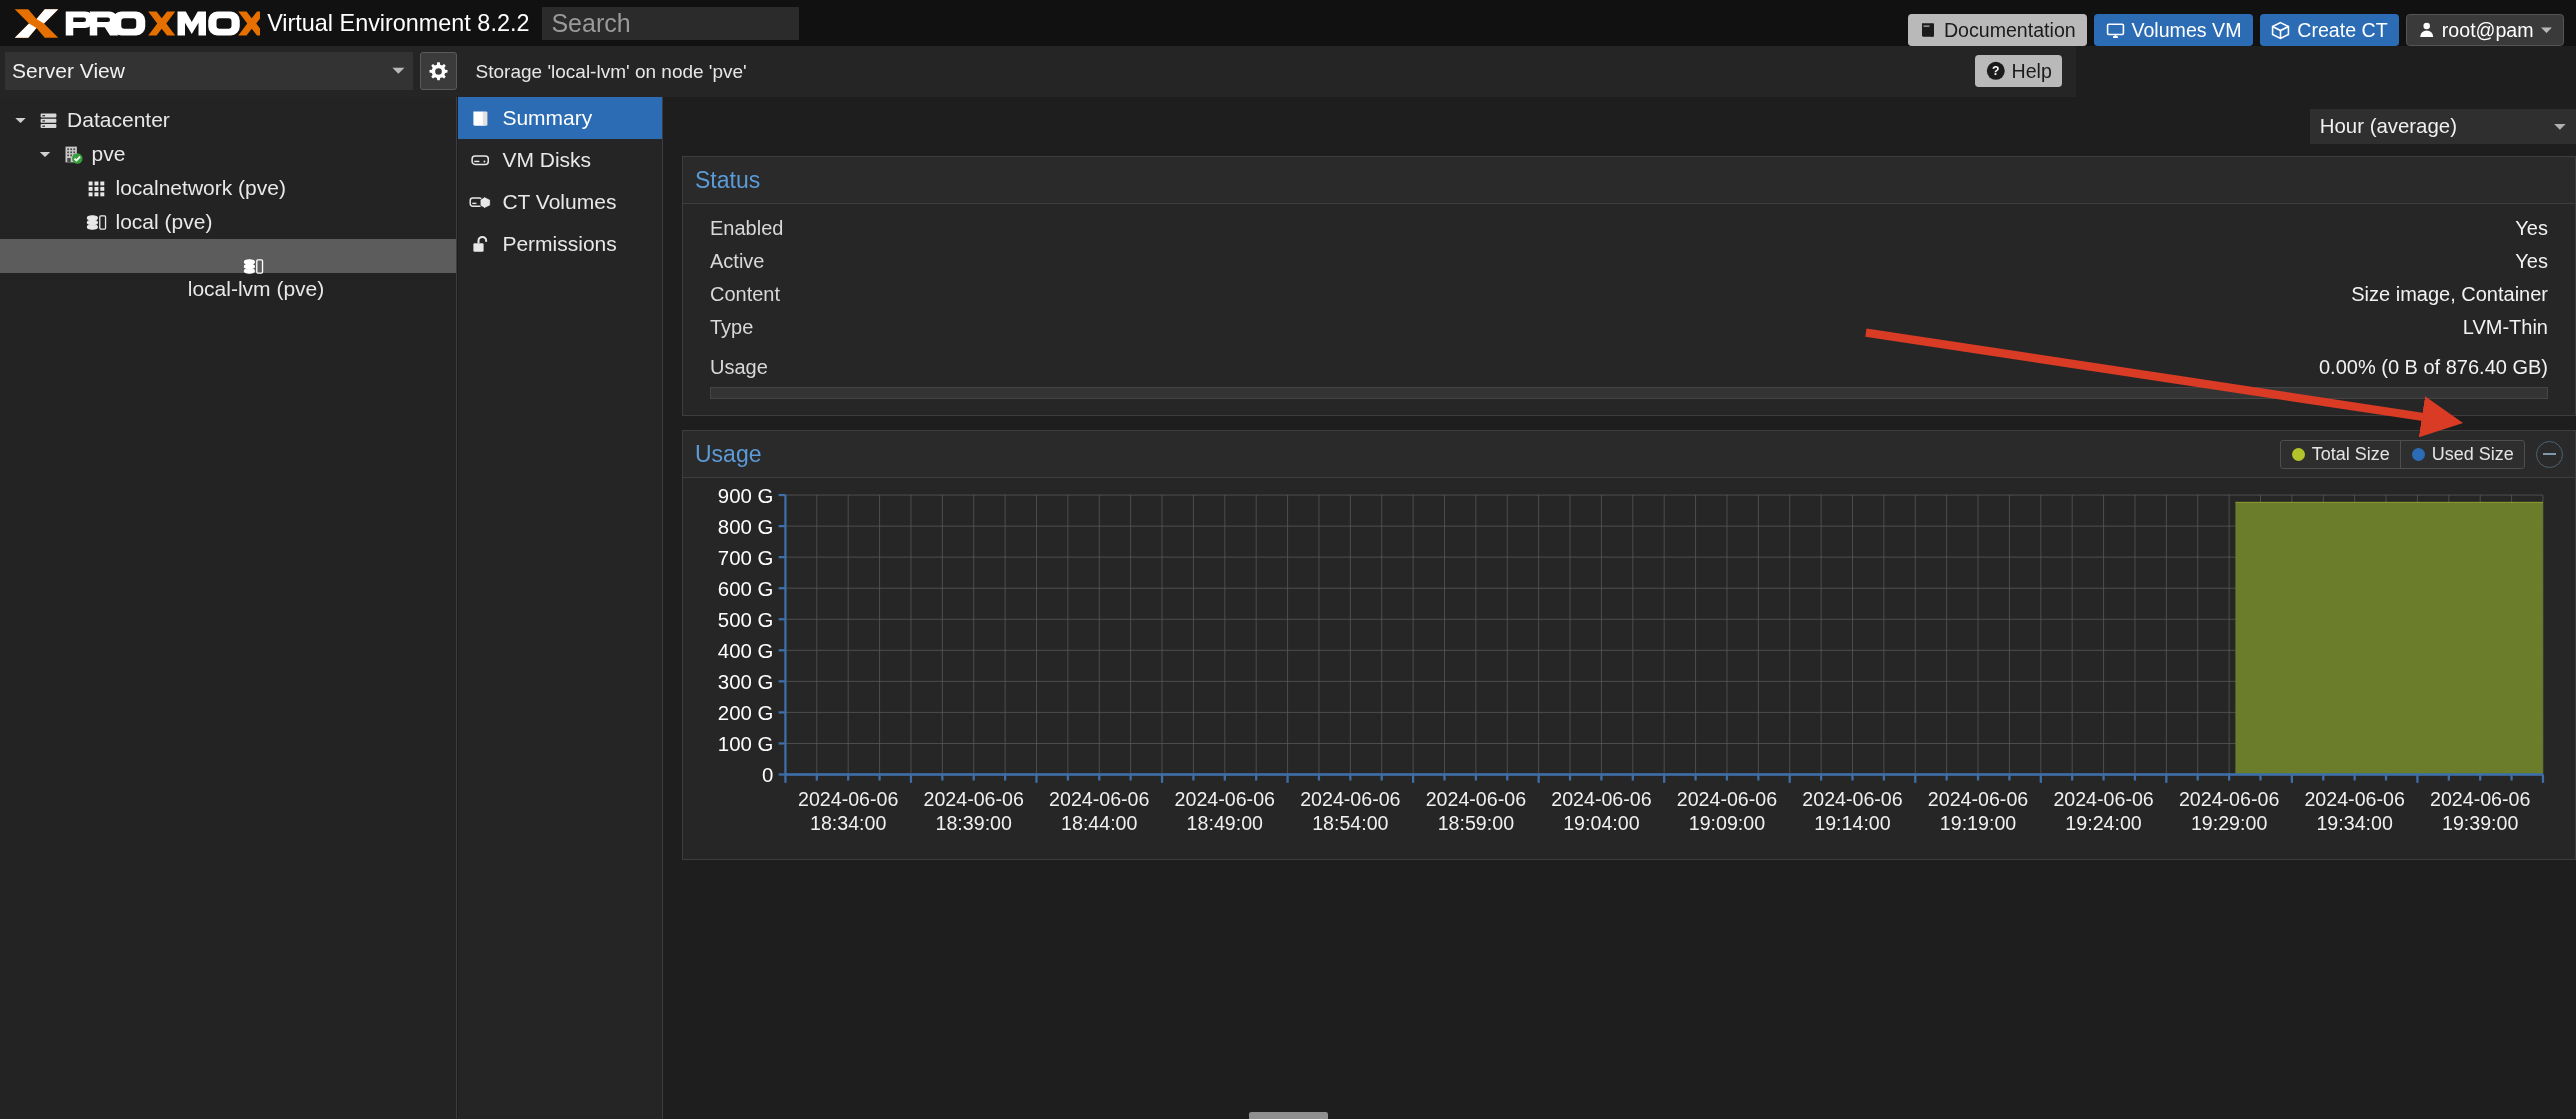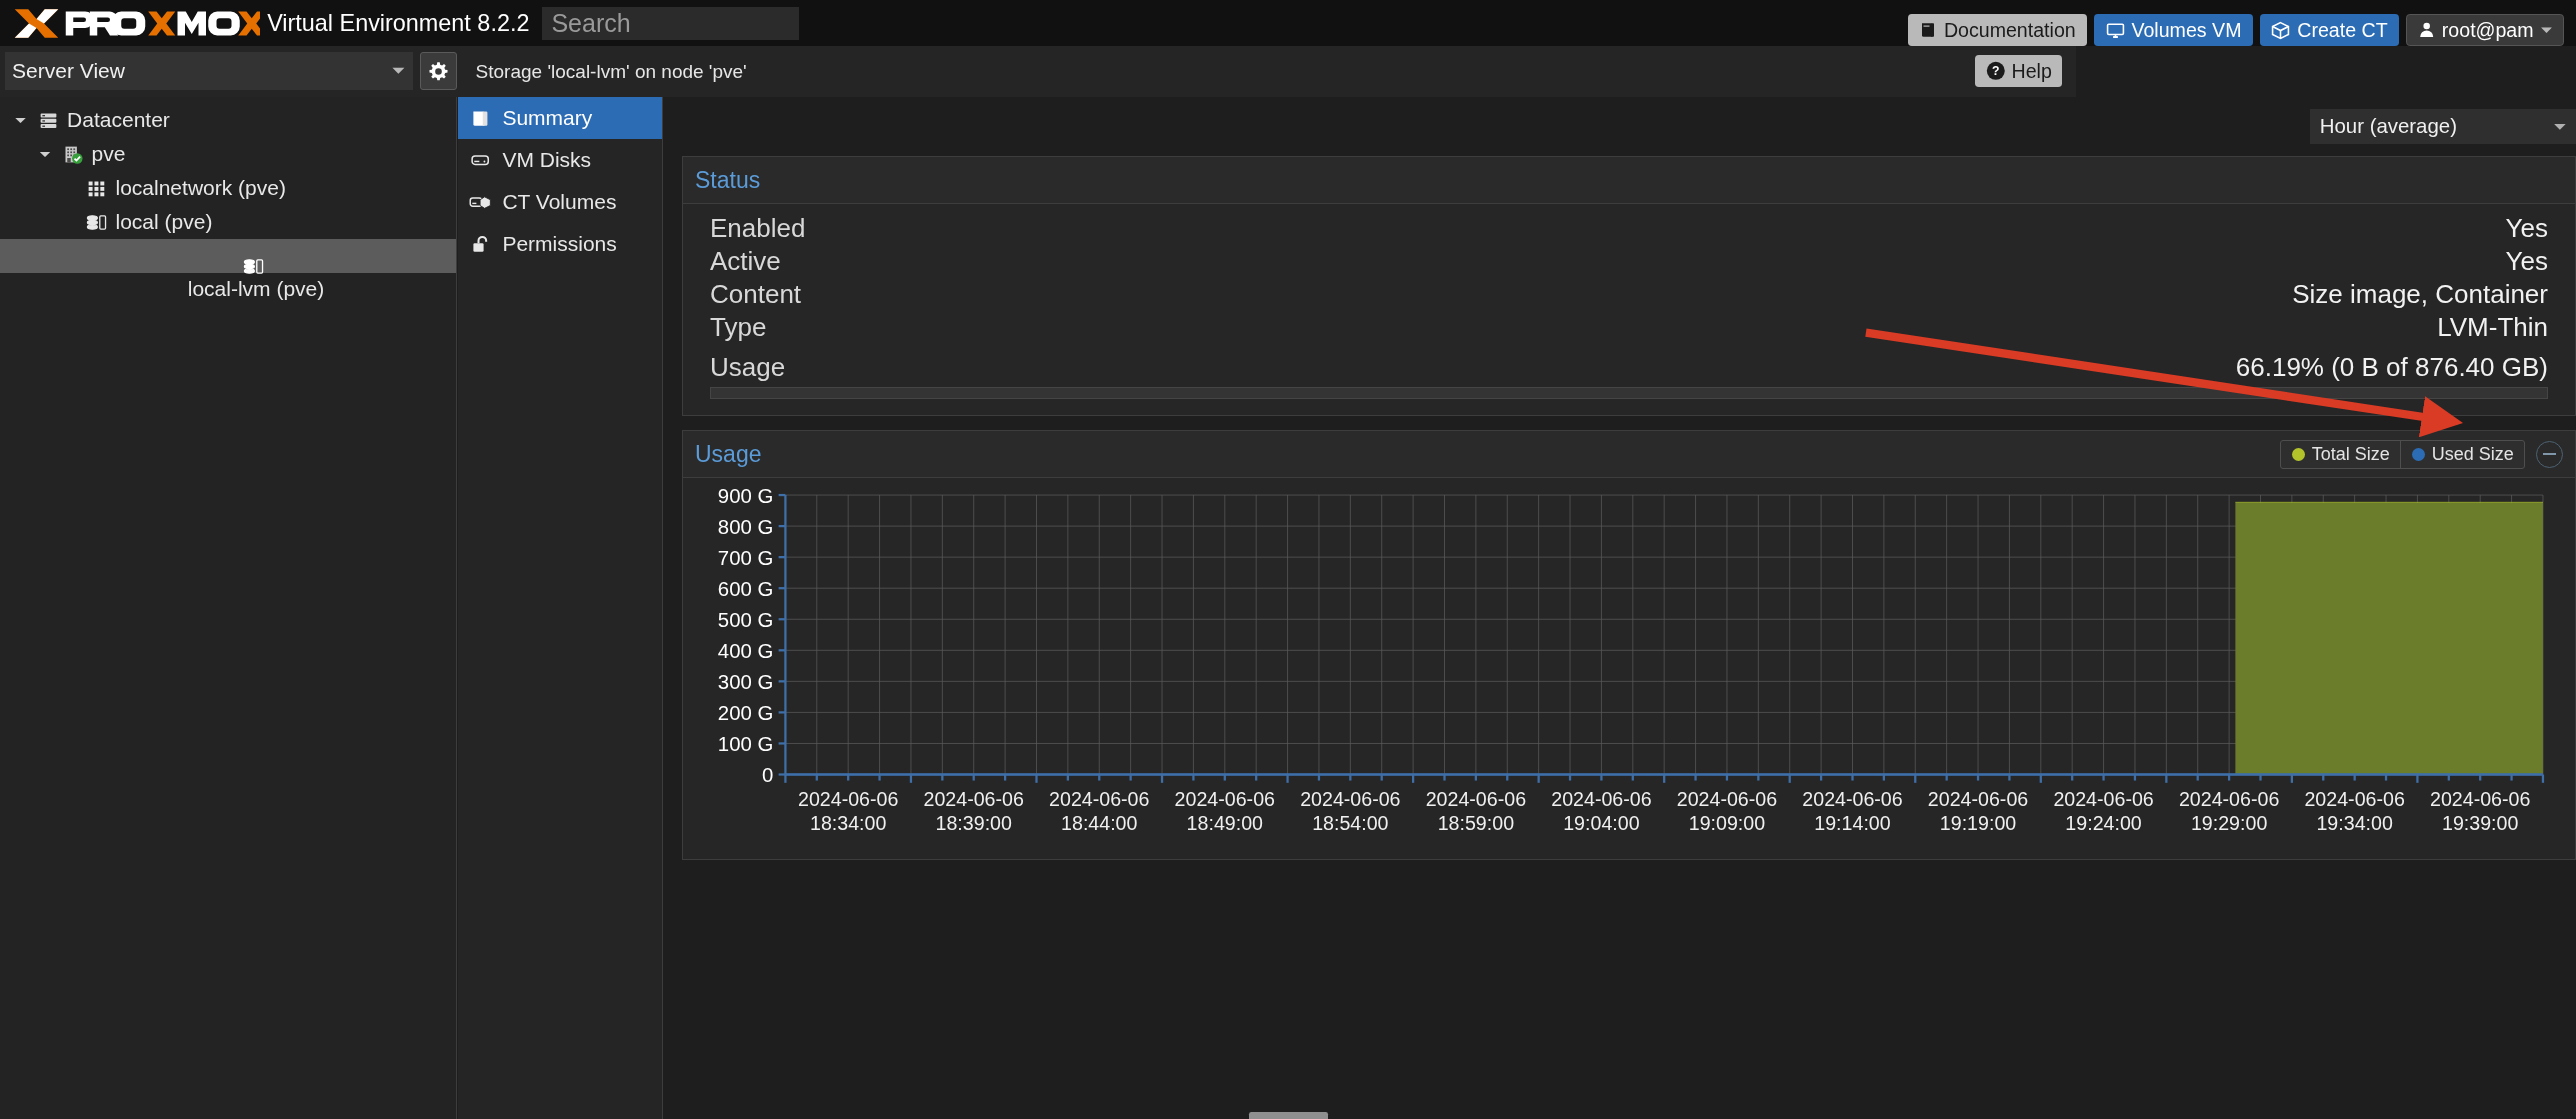--- a/index.html
+++ b/index.html
@@ -106,21 +106,21 @@
   }
   .panel { background: #262626; border: 0.8px solid #3d3d3d; margin-bottom: 13.6px; }
   .panel-head {
     height: 47px; display: flex; align-items: center;
     border-bottom: 0.8px solid #3d3d3d; padding: 0 12px;
     background: #2a2a2a;
   }
   .panel-title { font-size: 23px; color: #5b9bd8; }
   .panel-body { padding: 7.6px 27px 16.6px 27px; }
 
-  .srow { display: flex; align-items: center; height: 33px; font-size: 26px; }
+  .srow { display: flex; align-items: center; height: 33px; font-size: 20px; }
   .srow .k { color: #d8d8d8; }
   .srow .v { margin-left: auto; color: #f2f2f2; }
   .usage-row { margin-top: 9.8px; }
   .pbar {
     margin-top: 4.5px; height: 12px; background: #343434;
     border: 0.8px solid #454545;
   }
   .pbar > i { display: block; height: 100%; background: #2b6cb4; }
 
   
@@ -399,21 +399,21 @@
         <span class="k">Content</span>
         <span class="v">Size image, Container</span>
       </div>
       <div class="srow">
         <span class="k">Type</span>
         <span class="v">LVM-Thin</span>
       </div>
       <div class="usage-row">
         <div class="srow" style="height:29px;">
           <span class="k">Usage</span>
-          <span class="v">66.19% (0 B of 876.40 GB)</span>
+          <span class="v">0.00% (0 B of 876.40 GB)</span>
         </div>
         <div class="pbar">
             <i id="usage-fill" style="width: 0%;"></i>
           </div>
       </div>
     </div>
   </div>
 
   <div class="panel">
     <div class="panel-head">

